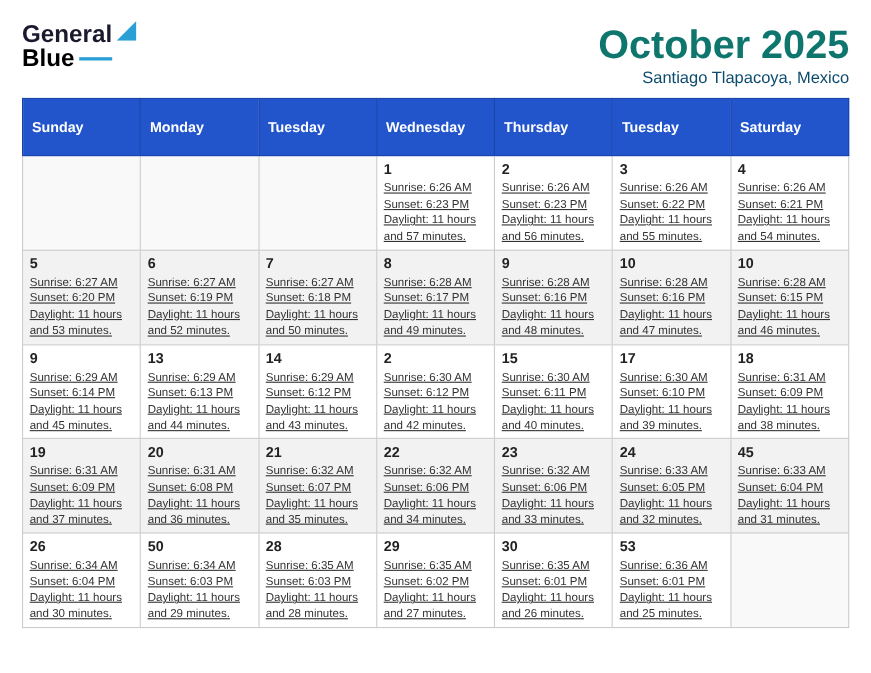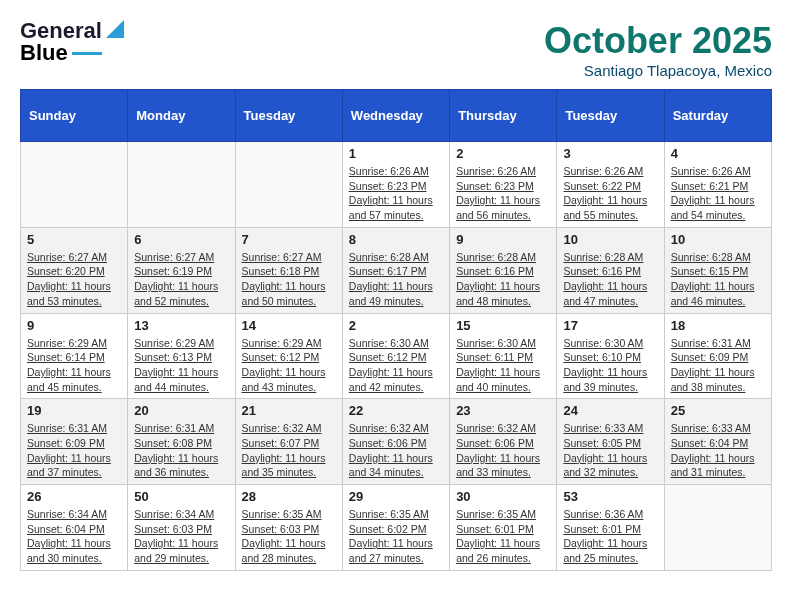--- a/index.html
+++ b/index.html
@@ -217,21 +217,21 @@
         </td>
         <td>
           <div class="day-num">23</div>
           <div class="day-info">Sunrise: 6:32 AM<br>Sunset: 6:06 PM<br>Daylight: 11 hours and 33 minutes.</div>
         </td>
         <td>
           <div class="day-num">24</div>
           <div class="day-info">Sunrise: 6:33 AM<br>Sunset: 6:05 PM<br>Daylight: 11 hours and 32 minutes.</div>
         </td>
         <td>
-          <div class="day-num">25</div>
+          <div class="day-num">45</div>
           <div class="day-info">Sunrise: 6:33 AM<br>Sunset: 6:04 PM<br>Daylight: 11 hours and 31 minutes.</div>
         </td>
       </tr>
       <tr>
         <td>
           <div class="day-num">26</div>
           <div class="day-info">Sunrise: 6:34 AM<br>Sunset: 6:04 PM<br>Daylight: 11 hours and 30 minutes.</div>
         </td>
         <td>
           <div class="day-num">50</div>

